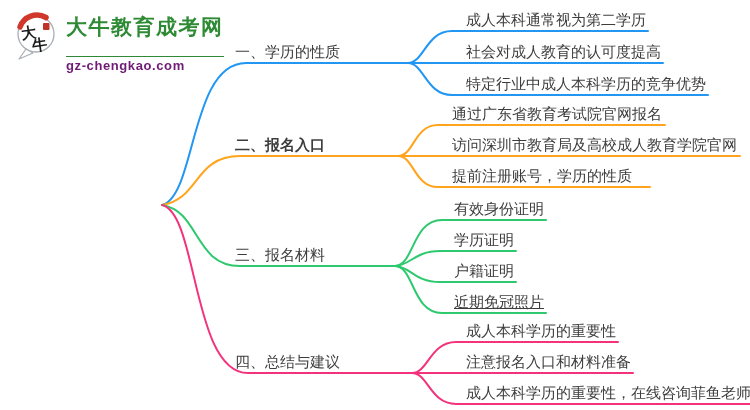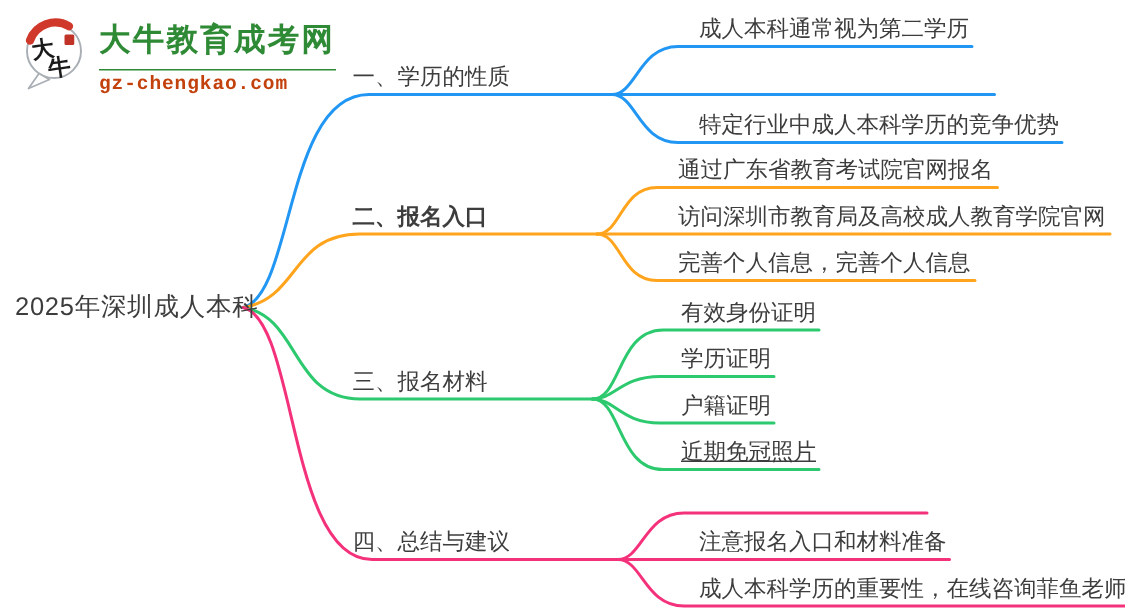--- a/index.html
+++ b/index.html
@@ -15,22 +15,22 @@
   .branch-label{width:170px;text-align:left;}
   .root-label{
     position:absolute;left:10px;top:194px;font-size:17px;line-height:22px;
     color:#3d3d3d;white-space:nowrap;letter-spacing:0.5px;
   }
   
   .logo{position:absolute;left:14px;top:12px;display:flex;align-items:flex-start;gap:6px;}
   .logo-text{display:flex;flex-direction:column;margin-top:5px;}
   .logo-name{font-size:21px;font-weight:bold;color:#2f8a35;letter-spacing:1.5px;line-height:19px;}
   .logo-domain{
-    font-size:13px;font-weight:bold;color:#c2410c;letter-spacing:0.6px;
-    border-top:1.5px solid #2f8a35;margin-top:10px;padding-top:1px;line-height:15px;font-family:Liberation Mono, monospace;
+    font-size:13px;font-weight:bold;color:#701a75;letter-spacing:0.6px;
+    border-top:1.5px solid #2f8a35;margin-top:20px;padding-top:1px;line-height:15px;
   }
 </style>
 </head>
 <body>
 
 <div class="stage">
 
   <svg class="lines" width="750" height="410" viewBox="0 0 750 410" fill="none" stroke-width="2" stroke-linecap="round">
 
     <path d="M162,205 C196,197 190,63 246,63 L408,63" stroke="#2196F3"></path>
@@ -63,35 +63,36 @@
       <rect x="29" y="11" width="6.5" height="7" rx="1" fill="#c23327"></rect>
       <text x="7" y="26" font-size="15" font-weight="bold" fill="#1a1a1a" font-family="Liberation Serif, DejaVu Serif, serif" transform="rotate(-8 14 20)">大</text>
       <text x="18" y="38" font-size="15" font-weight="bold" fill="#1a1a1a" font-family="Liberation Serif, DejaVu Serif, serif" transform="rotate(-8 25 32)">牛</text>
     </svg>
     <div class="logo-text">
       <div class="logo-name">大牛教育成考网</div>
       <div class="logo-domain">gz-chengkao.com</div>
     </div>
   </div>
 
-  <div class="root-label">2025年深圳成人本科</div>
 
   <div class="node branch-label" style="left:235px;top:42px;">一、学历的性质</div>
   <div class="node branch-label" style="left:235px;top:135px;font-weight:bold;">二、报名入口</div>
   <div class="node branch-label" style="left:235px;top:245px;">三、报名材料</div>
   <div class="node branch-label" style="left:235px;top:352px;">四、总结与建议</div>
 
   <div class="node" style="left:466px;top:10px;">成人本科通常视为第二学历</div>
+  <div class="node" style="left:466px;top:42px;">社会对成人教育的认可度提高</div>
   <div class="node" style="left:466px;top:74px;">特定行业中成人本科学历的竞争优势</div>
 
   <div class="node" style="left:452px;top:104px;">通过广东省教育考试院官网报名</div>
   <div class="node" style="left:452px;top:135px;">访问深圳市教育局及高校成人教育学院官网</div>
-  <div class="node" style="left:452px;top:166px;">完善个人信息，完善个人信息</div>
+  <div class="node" style="left:452px;top:166px;">提前注册账号，学历的性质</div>
 
   <div class="node" style="left:454px;top:199px;">有效身份证明</div>
   <div class="node" style="left:454px;top:230px;">学历证明</div>
   <div class="node" style="left:454px;top:261px;">户籍证明</div>
   <div class="node" style="left:454px;top:292px;text-decoration:underline;">近期免冠照片</div>
 
+  <div class="node" style="left:466px;top:321px;">成人本科学历的重要性</div>
   <div class="node" style="left:466px;top:352px;">注意报名入口和材料准备</div>
   <div class="node" style="left:466px;top:383px;">成人本科学历的重要性，在线咨询菲鱼老师</div>
 
 </div>
 
 </body></html>

